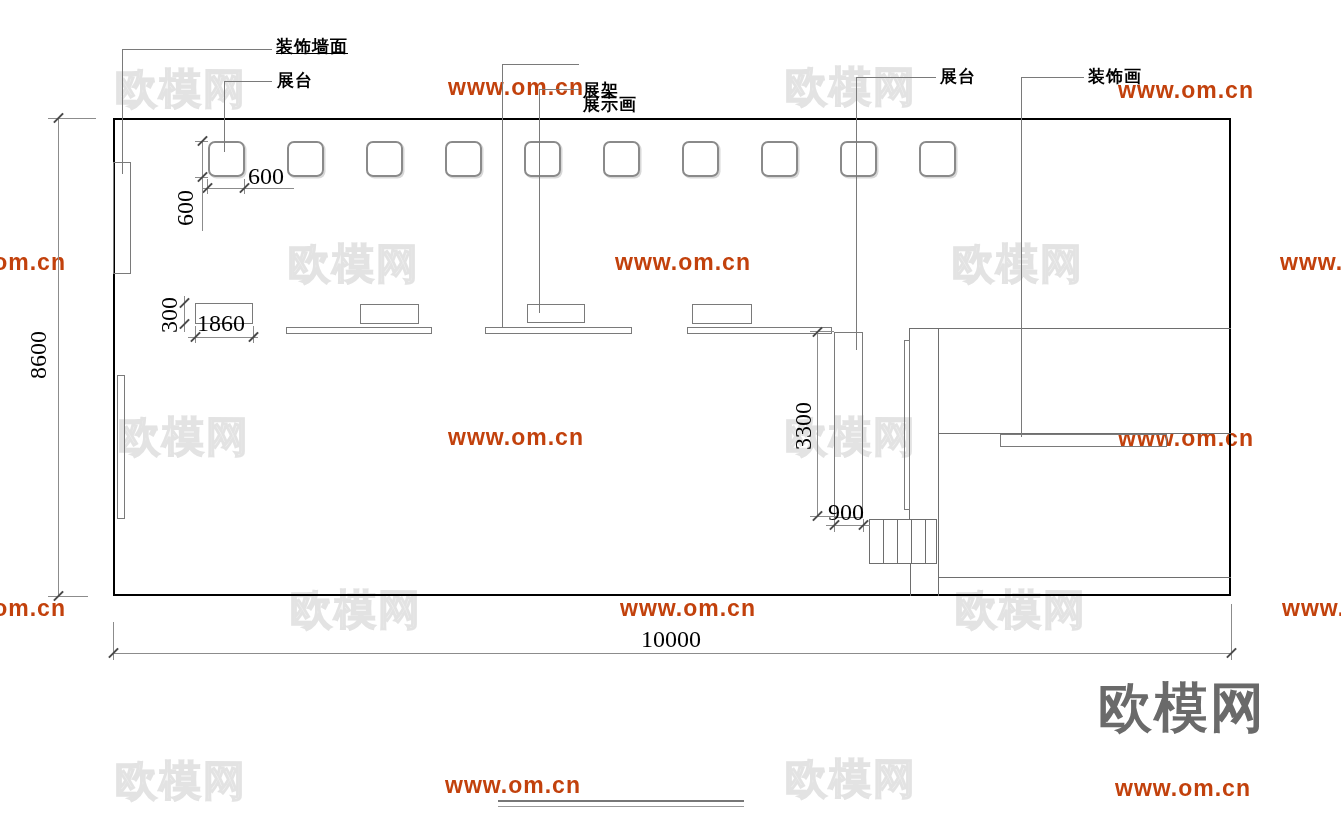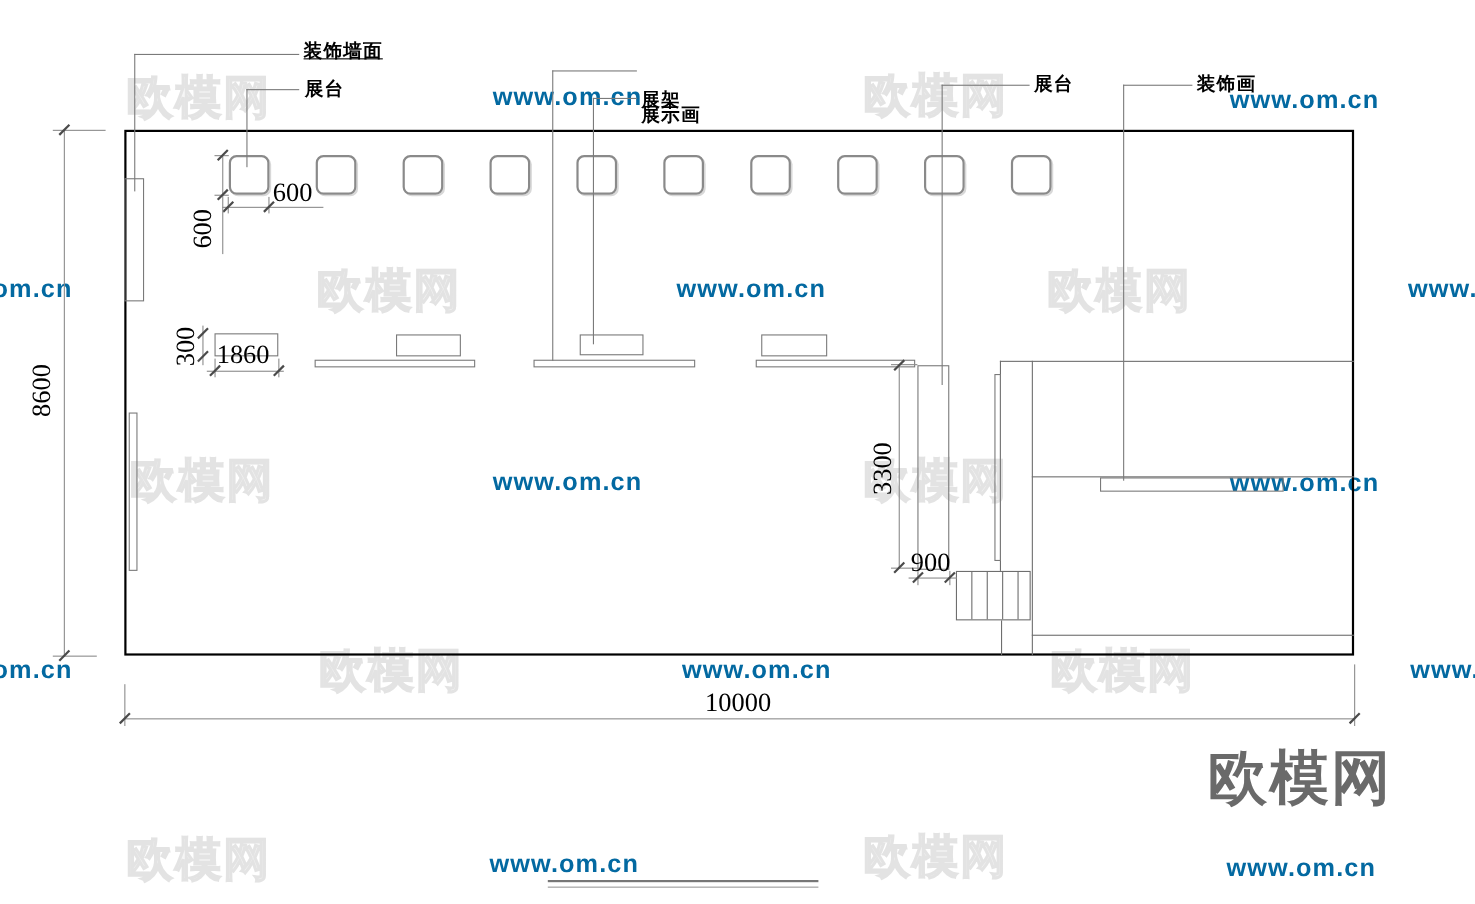--- a/index.html
+++ b/index.html
@@ -24,21 +24,21 @@
        font-weight:bold;font-size:17px;line-height:1;color:#000;white-space:nowrap;letter-spacing:1px;}
   #title{position:absolute;left:500px;top:755px;width:246px;text-align:center;
          font-family:"Liberation Serif","DejaVu Serif",serif;font-weight:bold;
          font-size:34px;letter-spacing:4px;color:#000;white-space:nowrap;}
   .title-rule1{position:absolute;left:498px;top:800px;width:246px;height:2px;background:#777;}
   .title-rule2{position:absolute;left:498px;top:806px;width:246px;height:1px;background:#9a9a9a;}
   
   .wm-logo{position:absolute;font-weight:bold;font-size:42px;line-height:1;white-space:nowrap;
            color:#f6f6f6;-webkit-text-stroke:1.5px #e3e3e3;letter-spacing:2px;}
   .wm-url{position:absolute;font-weight:bold;font-size:23px;line-height:1;white-space:nowrap;
-          color:#0369a1;letter-spacing:1px;}
+          color:#c2410c;letter-spacing:1px;}
   #brand-logo{position:absolute;left:1098px;top:680px;font-weight:bold;font-size:54px;
               line-height:1;color:#6a6a6a;letter-spacing:2px;white-space:nowrap;}
   .stair-tread{position:absolute;top:0;width:1px;height:100%;background:#6e6e6e;}
 </style>
 </head>
 <body>
 
 <div id="canvas">
 
   <div id="watermarks">

